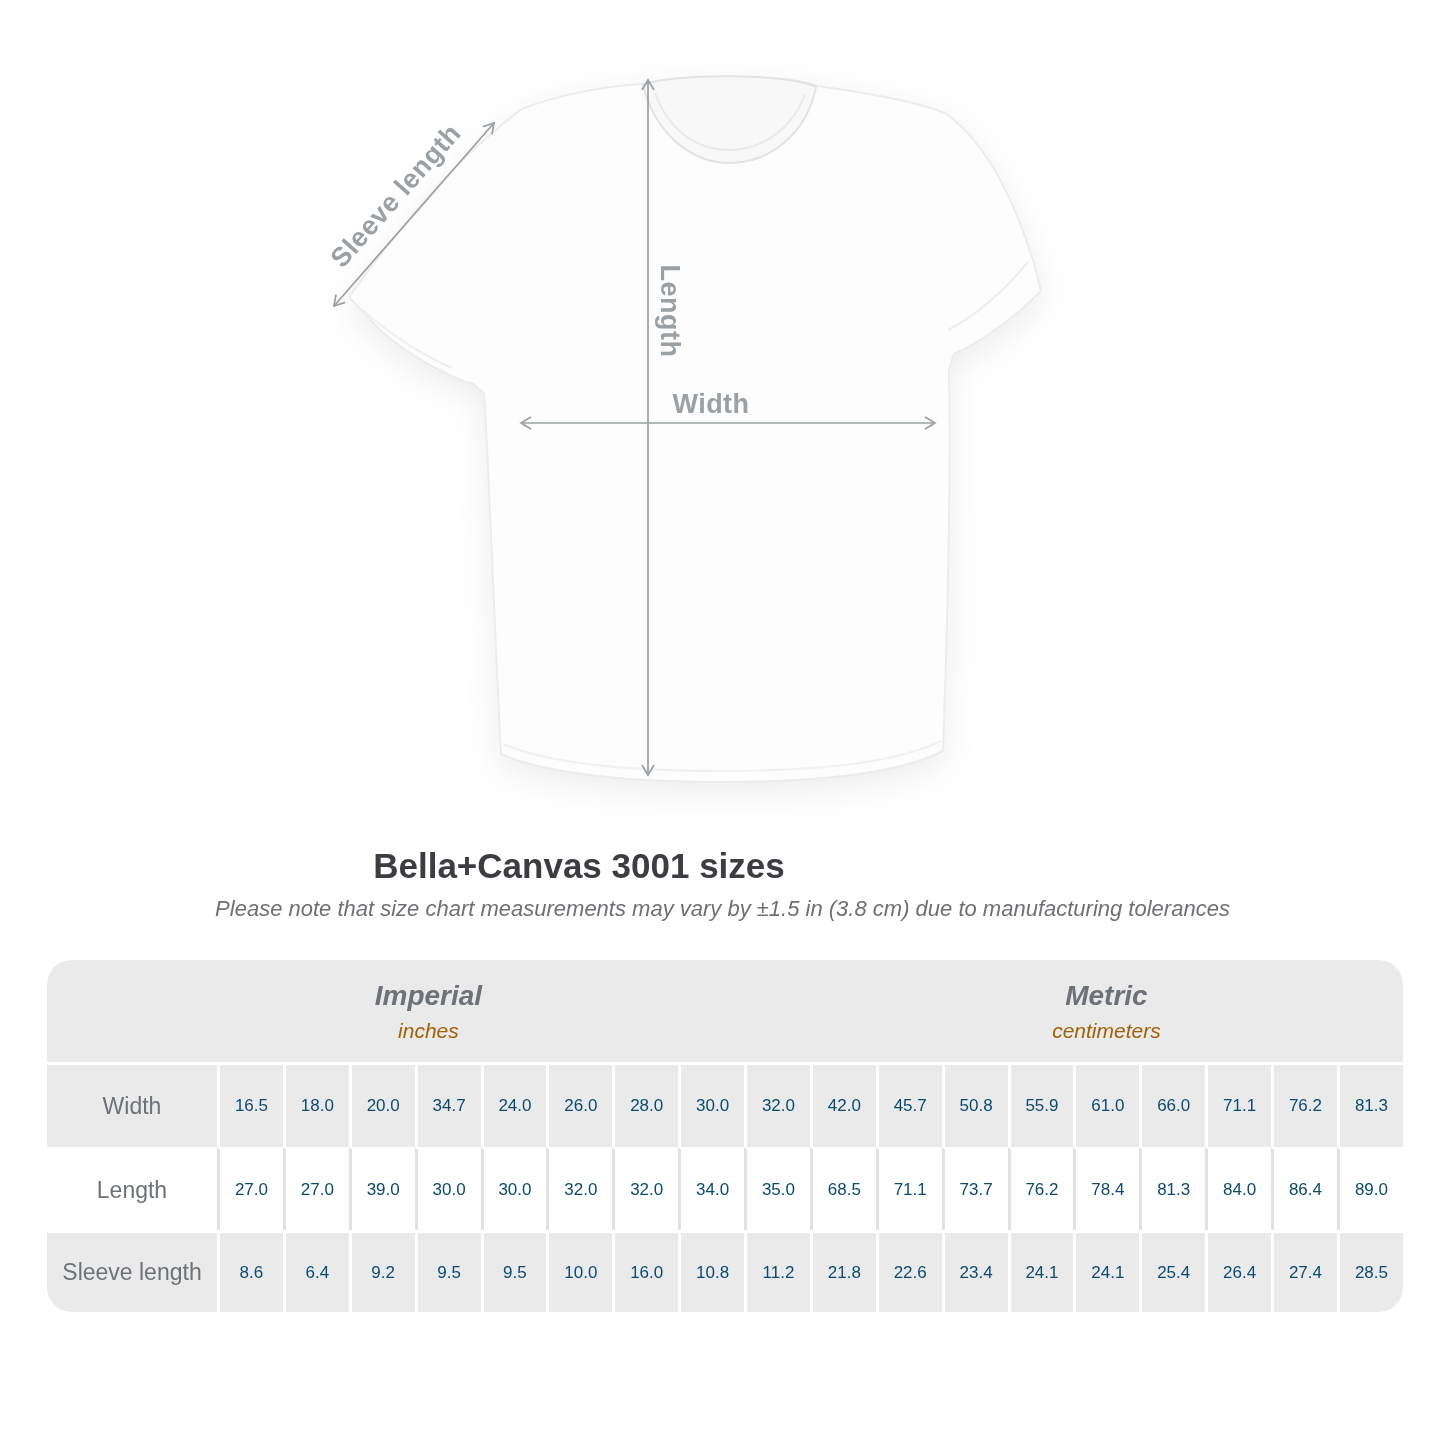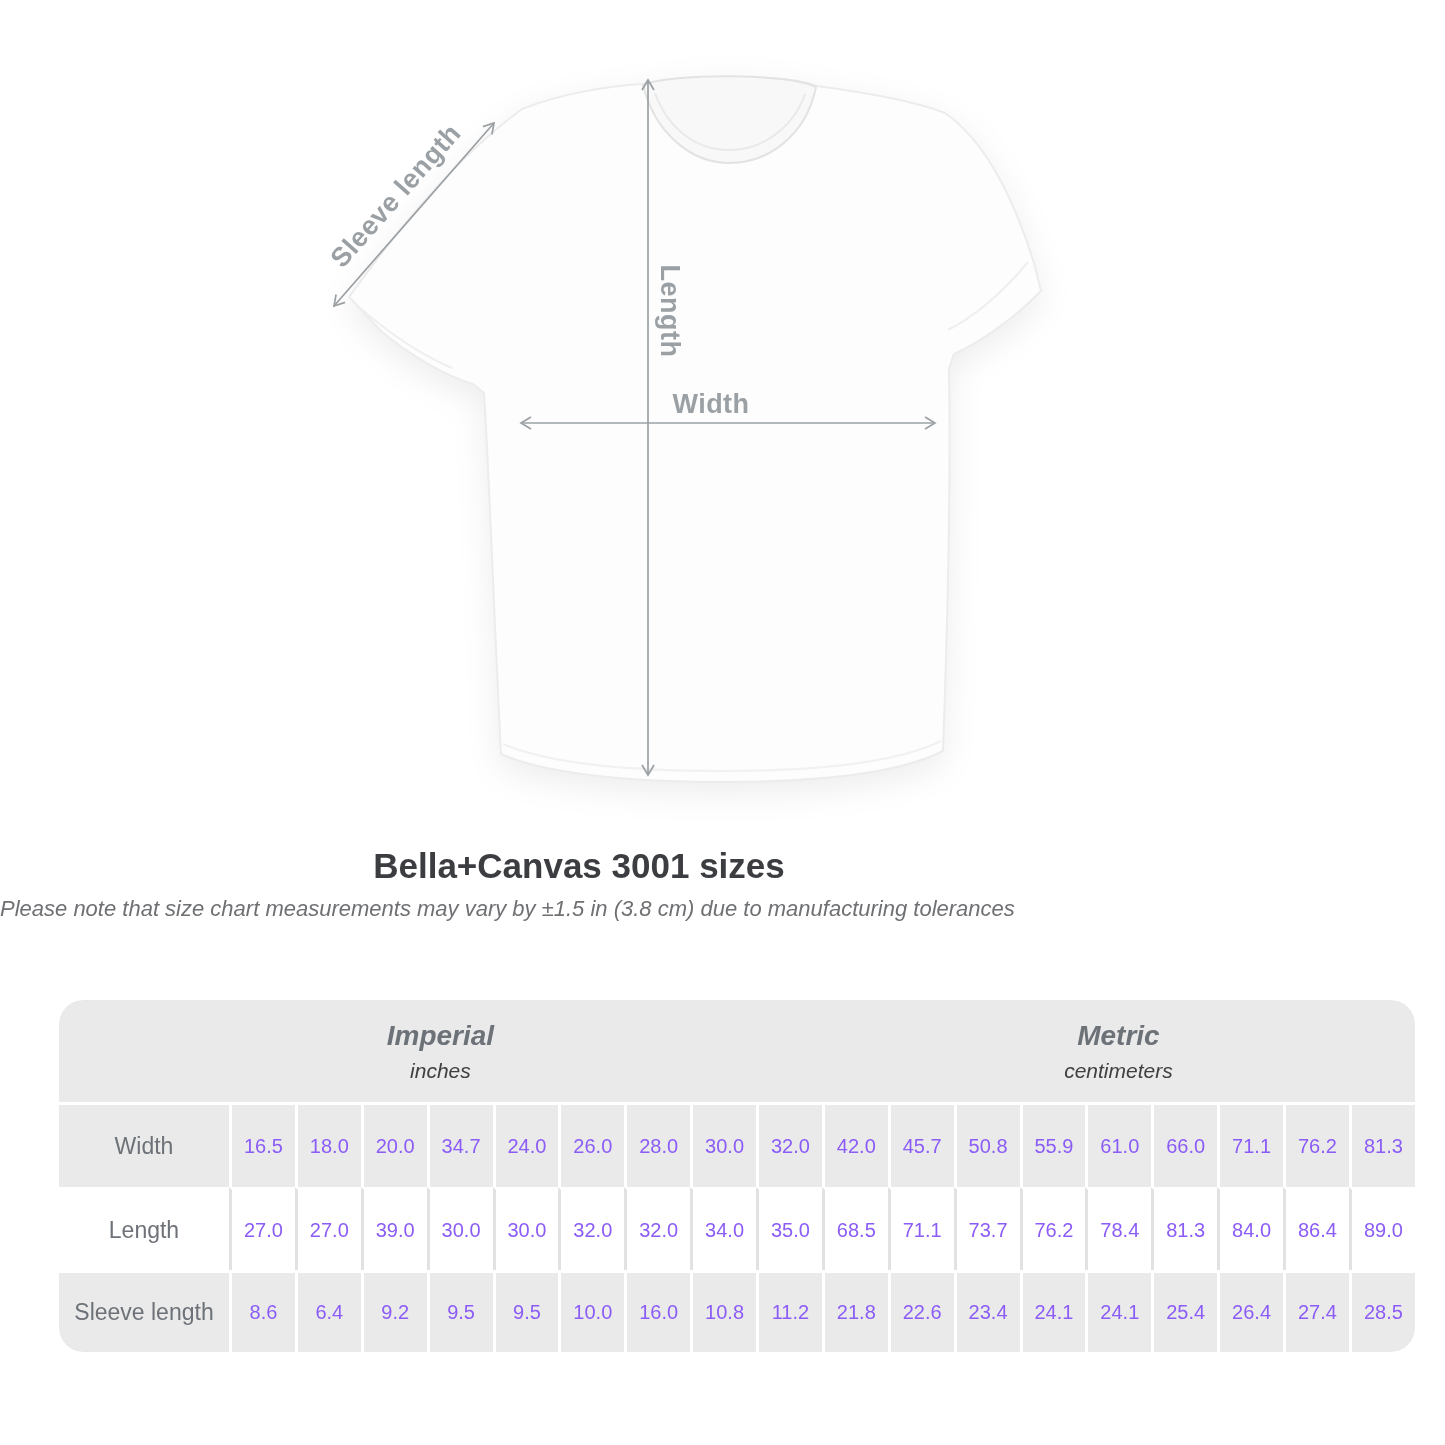--- a/index.html
+++ b/index.html
@@ -44,34 +44,34 @@
     text-align: center;
     font-size: 35px;
     font-weight: 700;
     color: #3b3d40;
   }
   .chart-subtitle {
     position: absolute;
     left: 0;
     top: 896px;
     width: 1445px;
+    text-align: center;
     font-style: italic;
     font-size: 22px;
     color: #6e7073;
   }
 
   
   .size-table-wrap {
     position: absolute;
-    left: 59px;
+    left: 47px;
     top: 960px;
     width: 1356px;
     border-radius: 24px;
     overflow: hidden;
-    margin-top: 40px;
   }
   table.size-table {
     width: 1356px;
     border-collapse: separate;
     border-spacing: 0;
     table-layout: fixed;
   }
   .size-table col.c-label { width: 170px; }
   .size-table th, .size-table td {
     padding: 0;
@@ -81,38 +81,38 @@
   }
 
   
   .row-head th {
     background: #eaeaea;
     height: 102px;
   }
   .row-head th:first-child { border-top-left-radius: 24px; }
   .row-head th:last-child  { border-top-right-radius: 24px; text-align: center; }
   .group-title { font-size: 28px; font-weight: 700; font-style: italic; color: #6d7278; }
-  .group-unit  { font-size: 21px; font-style: italic; color: #404040; margin-top: 7px; }
+  .group-unit  { font-size: 21px; font-style: italic; color: #a16207; margin-top: 7px; }
 
   
   .size-table tr:not(.row-head) > * { border-top: 3px solid #ffffff; }
   .row-white > * { background: #ffffff; }
   .row-white > *:not(:first-child) { border-left: 3px solid #e2e2e2; }
   .row-gray > * { background: #eaeaea; }
   .row-gray > *:not(:first-child) { border-left: 3px solid #ffffff; }
 
   .row-sizes > * { height: 88px; }
   .row-width > * { height: 85px; }
   .row-length > * { height: 83px; }
   .row-sleeve > * { height: 82px; }
   .row-sleeve > *:first-child { border-bottom-left-radius: 24px; }
   .row-sleeve > *:last-child  { border-bottom-right-radius: 24px; }
 
   .lbl { font-size: 23px; font-weight: 700; color: #6d7278; }
-  .num { font-size: 20px; color: #8b5cf6; }
+  .num { font-size: 17px; color: #0c4a6e; }
 </style>
 </head>
 <body>
 
 <div class="page">
 
   <div class="diagram">
     <svg width="1445" height="830" viewBox="0 0 1445 830">
       <defs>
         <marker id="arrowV" markerUnits="userSpaceOnUse" markerWidth="18" markerHeight="18" viewBox="0 0 18 18" refX="14" refY="9" orient="auto-start-reverse">

